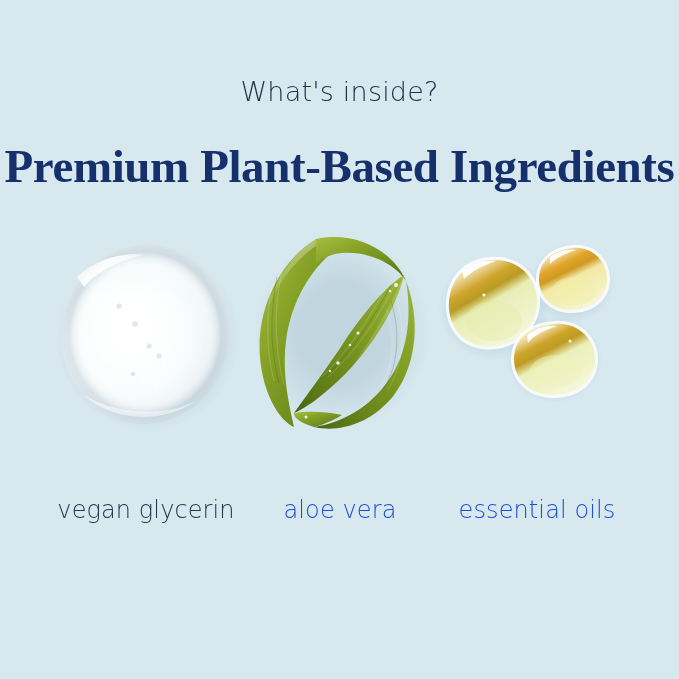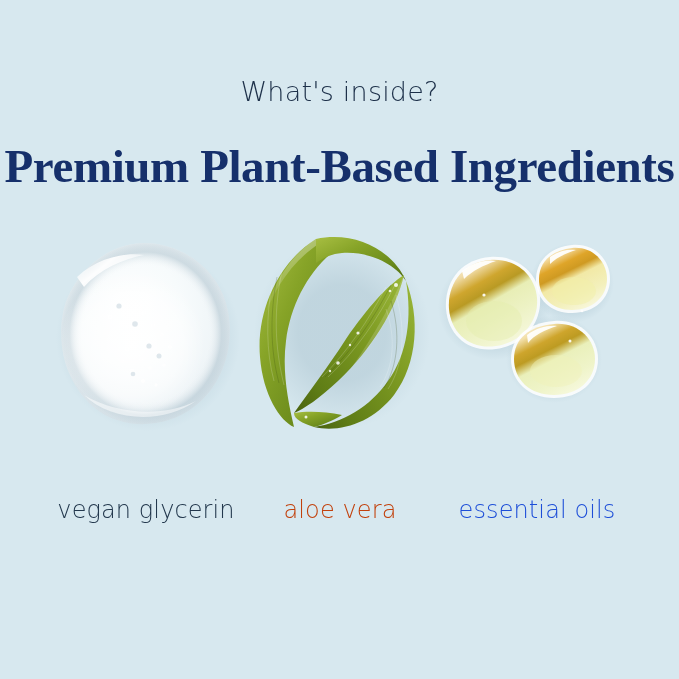--- a/index.html
+++ b/index.html
@@ -329,17 +329,17 @@
             <circle cx="138" cy="116" r="1.5"></circle>
           </g>
         </svg>
       </div>
     </div>
 
   </div>
 
   <div class="labels">
     <div class="label label-0" style="color: rgb(35, 56, 77);">vegan glycerin</div>
-    <div class="label label-1" style="color: #c2410c;">aloe vera</div>
+    <div class="label label-1" style="color: #1d4ed8;">aloe vera</div>
     <div class="label label-2" style="color: #1d4ed8;">essential oils</div>
   </div>
 
 </div>
 
 </body></html>

